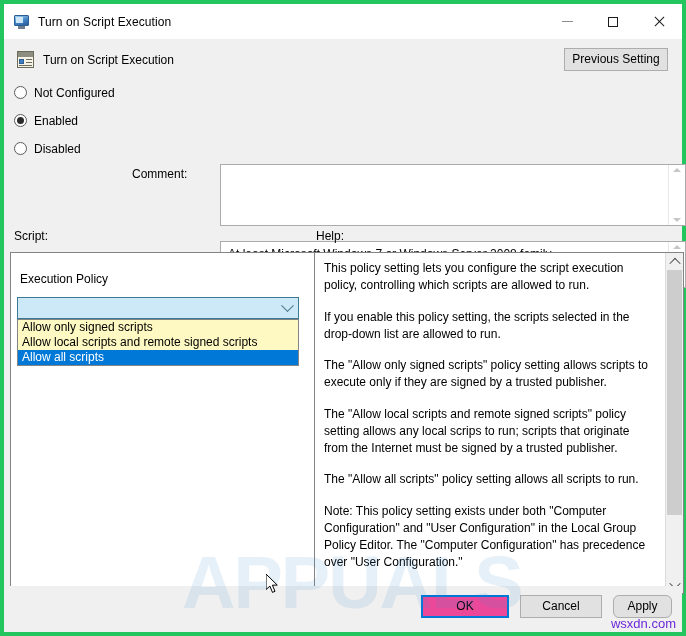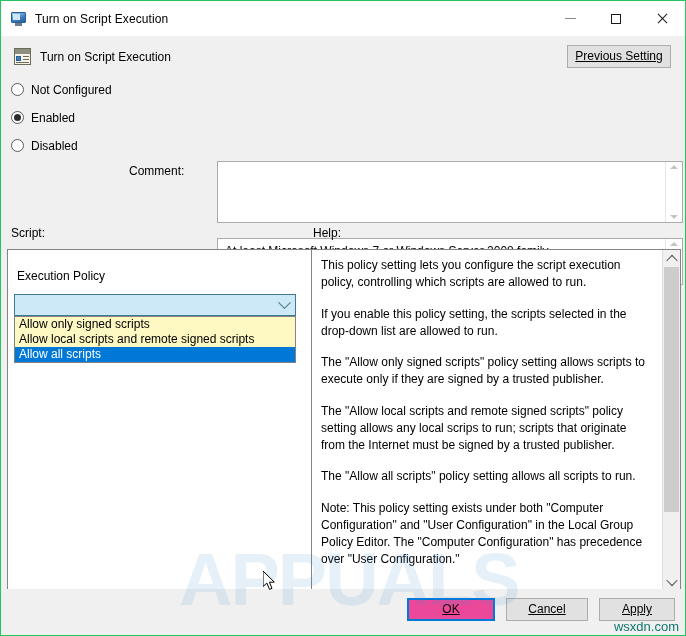--- a/index.html
+++ b/index.html
@@ -6,21 +6,21 @@
   body{
     width:686px;height:636px;
     font-family:"Liberation Sans", sans-serif;
     font-size:12px;
     color:#000;
     background:#ffffff;
     overflow:hidden;
   }
   .window{
     position:absolute;inset:0;
-    border:1px solid #22c55e;
+    border:4px solid #22c55e;
     box-sizing:border-box;
     background:#f0f0f0;
     display:flex;flex-direction:column;
   }
   
   .titlebar{
     height:35px;flex:0 0 35px;
     background:#ffffff;
     display:flex;align-items:center;
     position:relative;
@@ -74,21 +74,21 @@
   .doc-sq{position:absolute;left:2px;top:8px;width:5px;height:5px;background:#3f7fc1;border:1px solid #2c5d93;box-sizing:border-box;}
   .doc-l1{position:absolute;left:9px;top:8px;width:6px;height:1px;background:#6b6b5a;}
   .doc-l2{position:absolute;left:9px;top:11px;width:6px;height:1px;background:#6b6b5a;}
   .doc-l3{position:absolute;left:2px;top:14px;width:13px;height:1px;background:#6b6b5a;}
   .hdr-title{font-size:12px;}
   .hdr-buttons{margin-left:auto;margin-right:14px;display:flex;gap:10px;}
   .btn{
     font-family:"Liberation Sans", sans-serif;font-size:12px;
     background:#e1e1e1;border:1px solid #adadad;color:#000;
     padding:0;height:23px;line-height:21px;text-align:center;
-    box-sizing:border-box;cursor:default;text-decoration:underline;
+    box-sizing:border-box;cursor:default;
   }
   .btn-prev{width:104px;}
   .btn-next{width:100px;}
 
   
   .form{
     flex:0 0 152px;position:relative;background:#f0f0f0;
   }
   .radios{position:absolute;left:10px;top:6px;width:115px;}
   .radio-row{display:flex;height:28px;}
@@ -186,30 +186,30 @@
 
   
   .footer{
     position:absolute;left:0;right:0;bottom:0;height:46px;background:#f0f0f0;
   }
   .footer-buttons{
     position:absolute;right:10px;top:9px;display:flex;gap:11px;
   }
   .btn-ok{width:88px;border:2px solid #0078d7;background:#ec4899;line-height:19px;}
   .btn-cancel{width:82px;}
-  .btn-apply{width:76px;}
+  .btn-apply{width:59px;border-radius:6px;}
 
   
   .wm-appuals{
     position:absolute;left:178px;top:288px;font-size:74px;font-weight:bold;
     color:rgba(60,140,200,.13);letter-spacing:-2px;z-index:5;pointer-events:none;
     font-family:"Liberation Sans", sans-serif;
   }
   .wm-site{
-    position:absolute;right:6px;bottom:1px;font-size:13px;color:#0f766e;
+    position:absolute;right:6px;bottom:1px;font-size:13px;color:#6d28d9;
     z-index:50;pointer-events:none;
   }
 </style>
 </head>
 <body>
 
 <div class="window">
 
   <div class="titlebar">
     <div class="title-icon">

